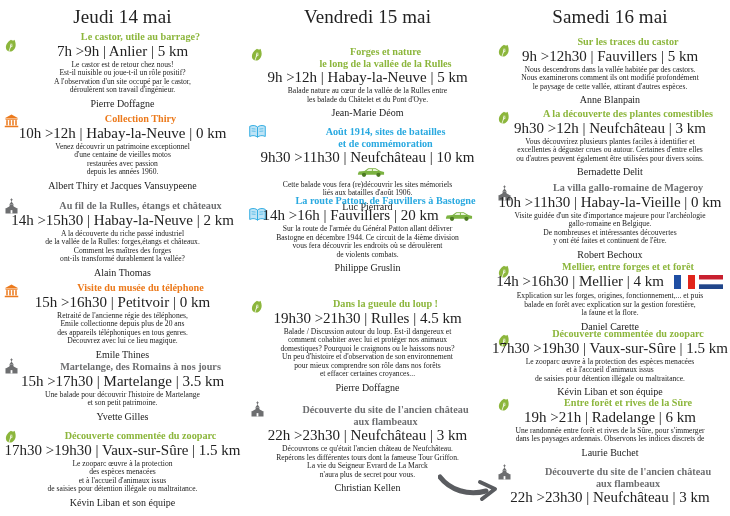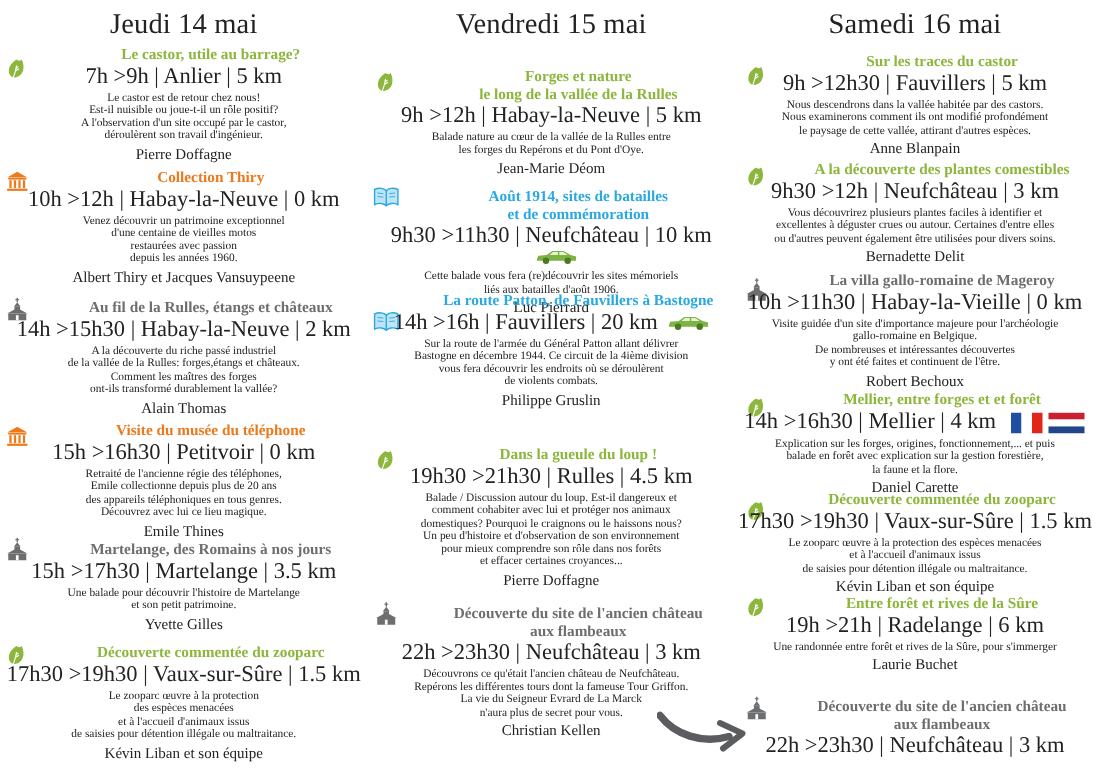--- a/index.html
+++ b/index.html
@@ -165,21 +165,21 @@
 
     <svg class="icon" style="left:5px;top:47px" width="14" height="16">
         <use href="#leaf"></use>
       </svg>
     <article class="event" style="top:46px">
       <div class="ev-title c-green">Forges et nature</div>
       <div class="ev-title c-green">le long de la vallée de la Rulles</div>
       <div class="ev-meta">9h &gt;12h | Habay-la-Neuve  | 5 km</div>
       <div class="ev-desc">
         <div>Balade nature au cœur de la vallée de la Rulles entre</div>
-          <div>les forges du Repérons et du Pont d'Oye.</div>
+          <div>les balade du Châtelet et du Pont d'Oye.</div>
       </div>
       <div class="ev-guide">Jean-Marie Déom</div>
     </article>
 
     <svg class="icon" style="left:3px;top:124px" width="19" height="14">
         <use href="#book"></use>
       </svg>
     <article class="event" style="top:126px">
       <div class="ev-title c-blue">Août 1914, sites de batailles</div>
       <div class="ev-title c-blue">et de commémoration</div>
@@ -333,20 +333,21 @@
     </article>
 
     <svg class="icon" style="left:7px;top:397px" width="14" height="16">
         <use href="#leaf"></use>
       </svg>
     <article class="event" style="top:397px">
       <div class="ev-title c-green">Entre forêt et rives de la Sûre</div>
       <div class="ev-meta">19h &gt;21h | Radelange  | 6 km</div>
       <div class="ev-desc">
         <div>Une randonnée entre forêt et rives de la Sûre, pour s'immerger</div>
+          <div>dans les paysages ardennais. Observons les indices discrets de</div>
       </div>
       <div class="ev-guide">Laurie Buchet</div>
     </article>
 
     <svg class="icon" style="left:7px;top:464px" width="15" height="16">
         <use href="#church"></use>
       </svg>
     <article class="event" style="top:466px">
       <div class="ev-title c-grey">Découverte du site de l'ancien château</div>
       <div class="ev-title c-grey">aux flambeaux</div>

